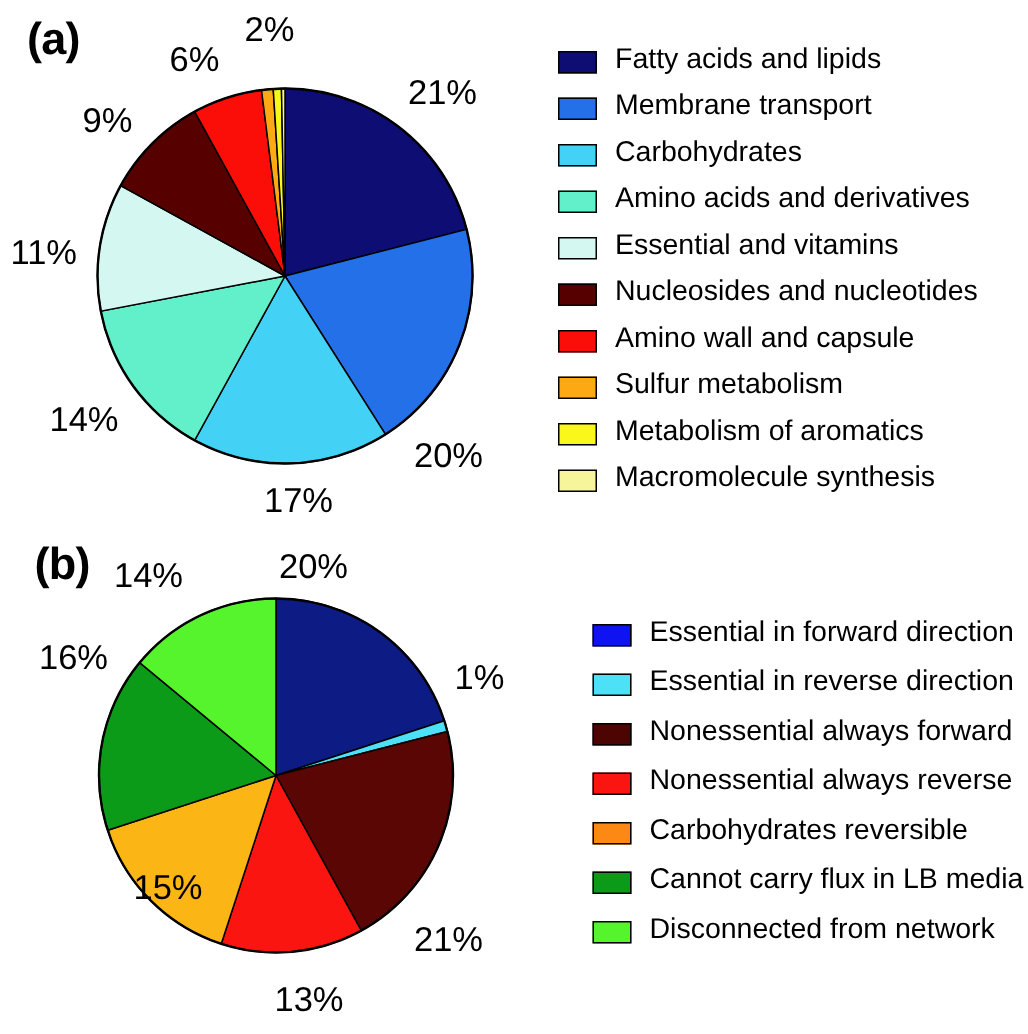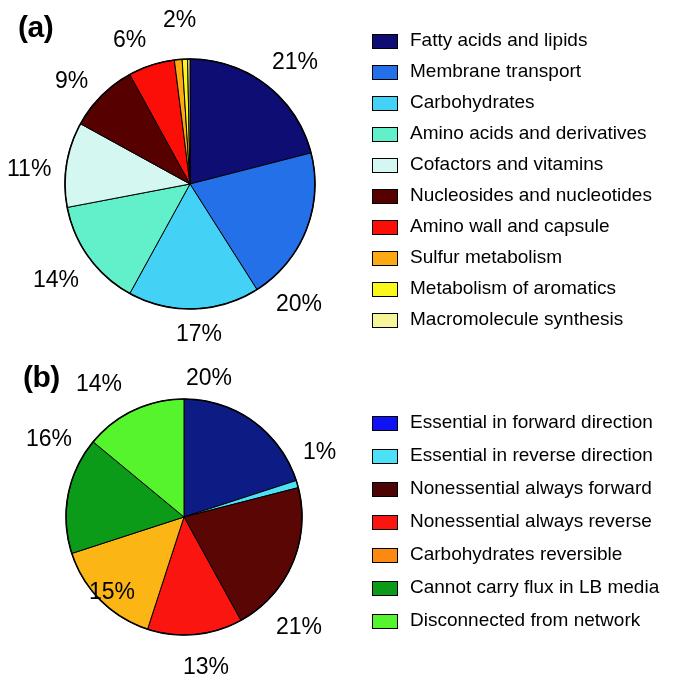--- a/index.html
+++ b/index.html
@@ -25,21 +25,21 @@
     font-size:23px;
     line-height:1;
     white-space:nowrap;
   }
   .legend{position:absolute;}
   .legend-row{
     display:flex;
     align-items:flex-end;
     height:31px;
   }
-  .legend-row.b{height:33px;}
+  .legend-row.b{height:33px;margin-left:23px;}
   .swatch{
     width:26px;height:15px;
     border:1.6px solid #000;
     box-sizing:border-box;
     flex:0 0 auto;
   }
   .legend-label{
     font-size:19px;
     margin-left:12px;
     white-space:nowrap;
@@ -86,21 +86,21 @@
       <div class="legend-row">
         <span class="swatch" style="background: rgb(67, 210, 245);"></span>
         <span class="legend-label">Carbohydrates</span>
       </div>
       <div class="legend-row">
         <span class="swatch" style="background: rgb(98, 240, 203);"></span>
         <span class="legend-label">Amino acids and derivatives</span>
       </div>
       <div class="legend-row">
         <span class="swatch" style="background: rgb(212, 247, 242);"></span>
-        <span class="legend-label">Cofactors and vitamins</span>
+        <span class="legend-label">Essential and vitamins</span>
       </div>
       <div class="legend-row">
         <span class="swatch" style="background: rgb(86, 0, 0);"></span>
         <span class="legend-label">Nucleosides and nucleotides</span>
       </div>
       <div class="legend-row">
         <span class="swatch" style="background: rgb(251, 14, 8);"></span>
         <span class="legend-label">Amino wall and capsule</span>
       </div>
       <div class="legend-row">

